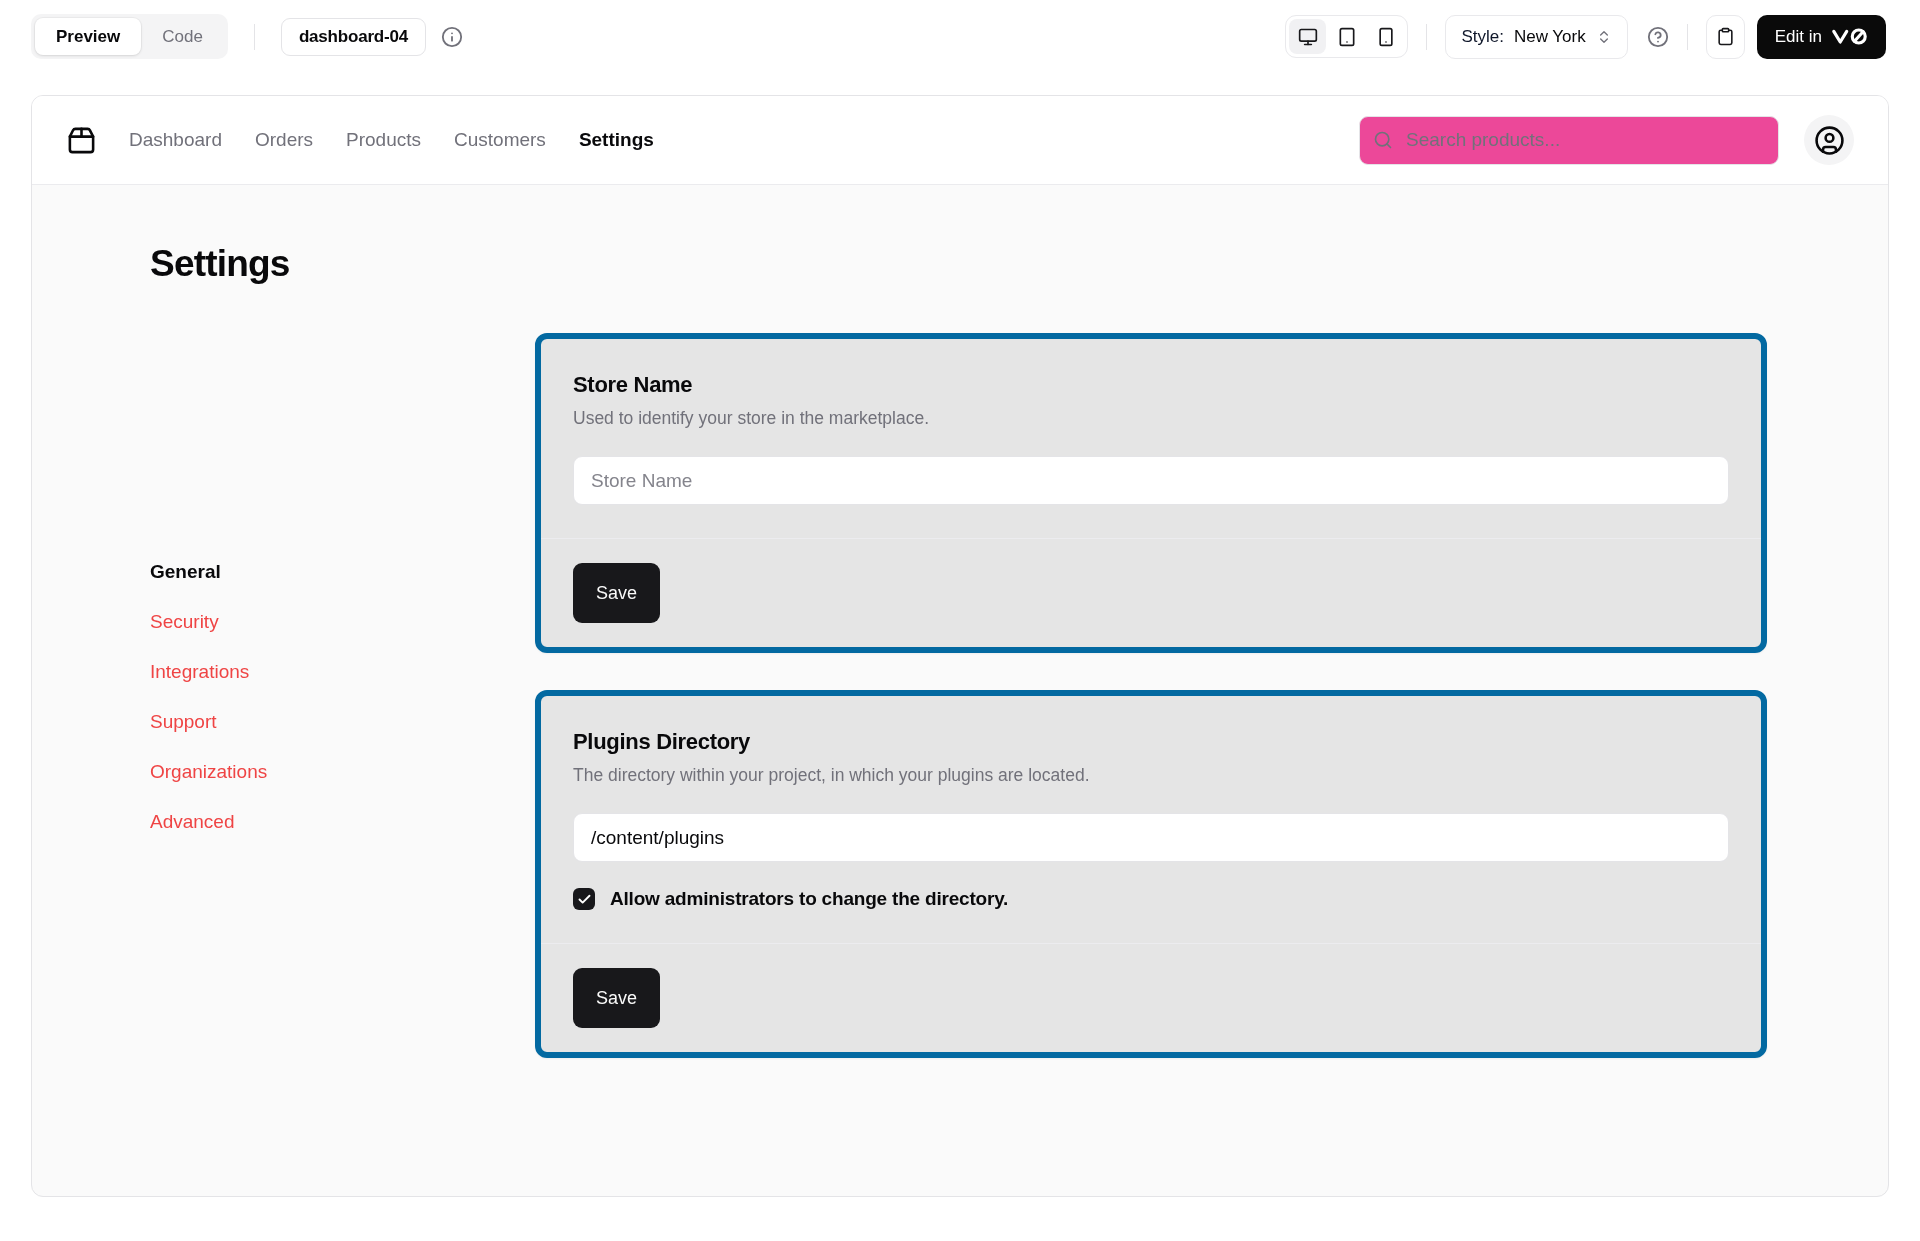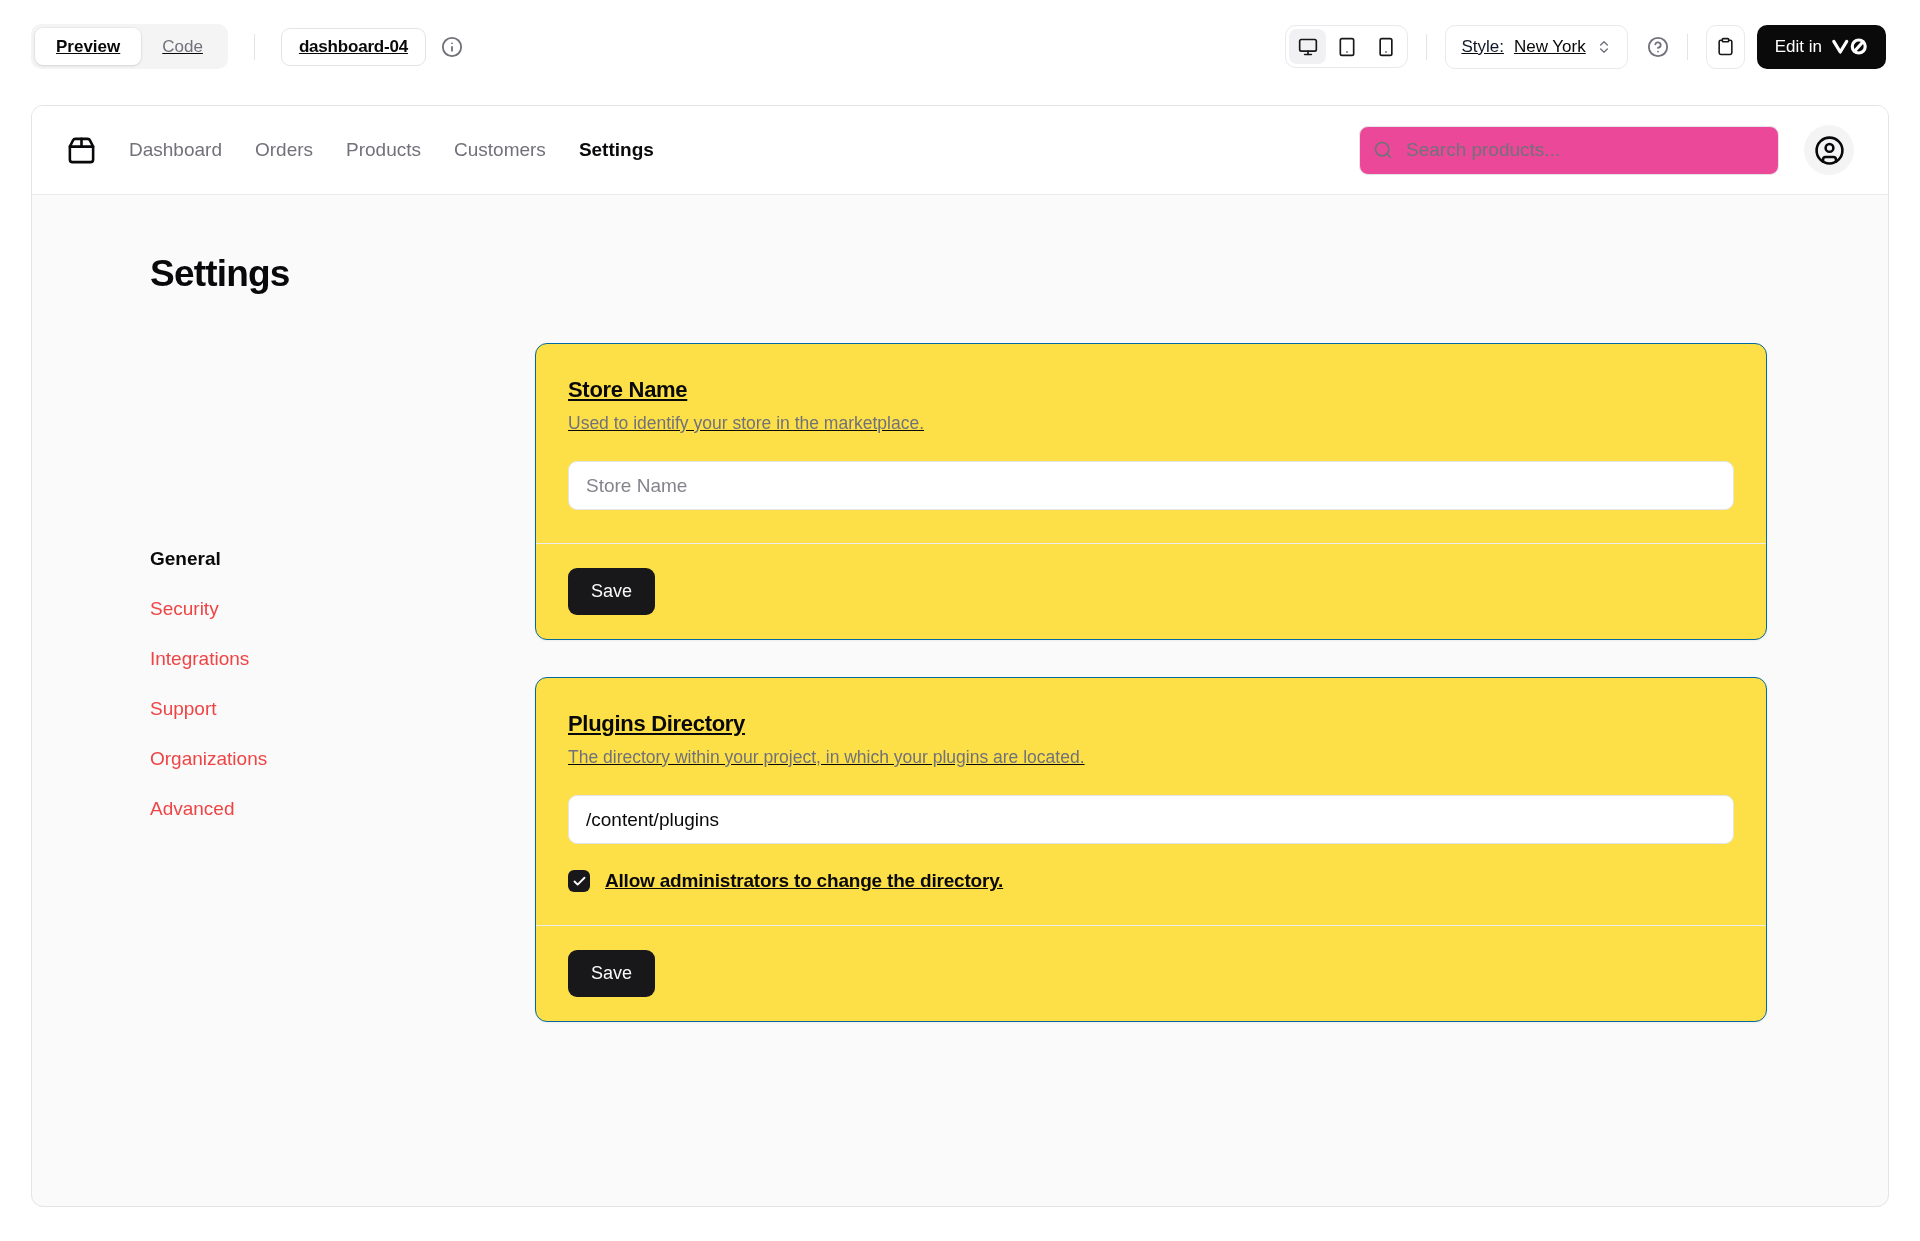--- a/index.html
+++ b/index.html
@@ -1,20 +1,20 @@
 <!DOCTYPE html>
 <html><head>
 <meta charset="utf-8">
 <style>
   * { box-sizing: border-box; margin: 0; padding: 0; }
   html, body { width: 1920px; height: 1241px; background: #fff; overflow: hidden; }
   body { font-family: "Liberation Sans", "DejaVu Sans", sans-serif; color: #09090b; }
 
   
-  .toolbar { display: flex; align-items: center; justify-content: space-between; padding: 24px 34px 36px 31px; text-decoration: underline; }
+  .toolbar { display: flex; align-items: center; justify-content: space-between; padding: 14px 34px 36px 31px; }
   .tb-group { display: flex; align-items: center; }
   .vsep { width: 1px; height: 26px; background: #e4e4e7; }
   .vsep.l { margin: 0 26px; }
   .vsep.r { margin: 0 18px; }
 
   .tabs { background: #f4f4f5; border-radius: 10px; padding: 4px; display: flex; }
   .tab { height: 37px; padding: 0 21px; font-size: 17px; border-radius: 8px; color: #71717a; background: transparent; border: none; font-family: inherit; cursor: pointer; }
   .tab.active { background: #fff; color: #09090b; font-weight: 600; box-shadow: 0 1px 3px rgba(0,0,0,.10), 0 0 0 1px rgba(0,0,0,.03); }
 
   .badge { display: inline-flex; align-items: center; height: 38px; padding: 0 17px; border: 1px solid #e4e4e7; border-radius: 9px; font-size: 17px; font-weight: 700; letter-spacing: -0.2px; }
@@ -50,32 +50,32 @@
 
   
   .content { padding: 58px 121px 0 118px; }
   .page-title { font-size: 37px; font-weight: 700; letter-spacing: -0.8px; margin-bottom: 48px; }
   .grid { display: flex; align-items: center; }
   .side { width: 385px; flex: none; display: flex; flex-direction: column; gap: 28px; padding-top: 2px; }
   .side a { font-size: 19px; color: #ef4444; text-decoration: none; cursor: pointer; }
   .side a.active { color: #09090b; font-weight: 600; }
 
   .cards { flex: 1; display: flex; flex-direction: column; gap: 37px; }
-  .card { background: #fde047; border: 1px solid #0369a1; border-radius: 12px; box-shadow: 0 1px 2px rgba(0,0,0,.05); text-decoration: underline; }
+  .card { background: #e5e5e5; border: 6px solid #0369a1; border-radius: 12px; box-shadow: 0 1px 2px rgba(0,0,0,.05); }
   .card-head { padding: 33px 32px 0; }
   .card-title { font-size: 22px; font-weight: 600; letter-spacing: -0.3px; }
   .card-desc { font-size: 17.5px; color: #71717a; margin-top: 10px; }
   .card-body { padding: 27px 32px 33px; }
   .text-input { width: 100%; height: 49px; border: 1px solid #e4e4e7; border-radius: 9px; padding: 0 17px; font-size: 19px; font-family: inherit; color: #09090b; background: #fff; outline: none; }
   .text-input::placeholder { color: #84848c; }
   .check-row { display: flex; align-items: center; gap: 15px; margin-top: 26px; }
   .checkbox { width: 22px; height: 22px; border-radius: 6px; background: #18181b; display: flex; align-items: center; justify-content: center; border: none; cursor: pointer; flex: none; }
   .check-label { font-size: 19px; font-weight: 600; letter-spacing: -0.2px; cursor: pointer; }
   .card-foot { border-top: 1px solid #ececef; padding: 24px 32px; }
-  .save-btn { background: #18181b; color: #fafafa; border: none; border-radius: 9px; height: 47px; padding: 0 23px; font-size: 18px; font-weight: 500; font-family: inherit; cursor: pointer; }
+  .save-btn { background: #18181b; color: #fafafa; border: none; border-radius: 9px; height: 60px; padding: 0 23px; font-size: 18px; font-weight: 500; font-family: inherit; cursor: pointer; }
 
   svg { display: block; }
 </style>
 </head>
 <body>
 
 <div class="toolbar">
   <div class="tb-group">
     <div class="tabs">
       <button class="tab active">Preview</button>

